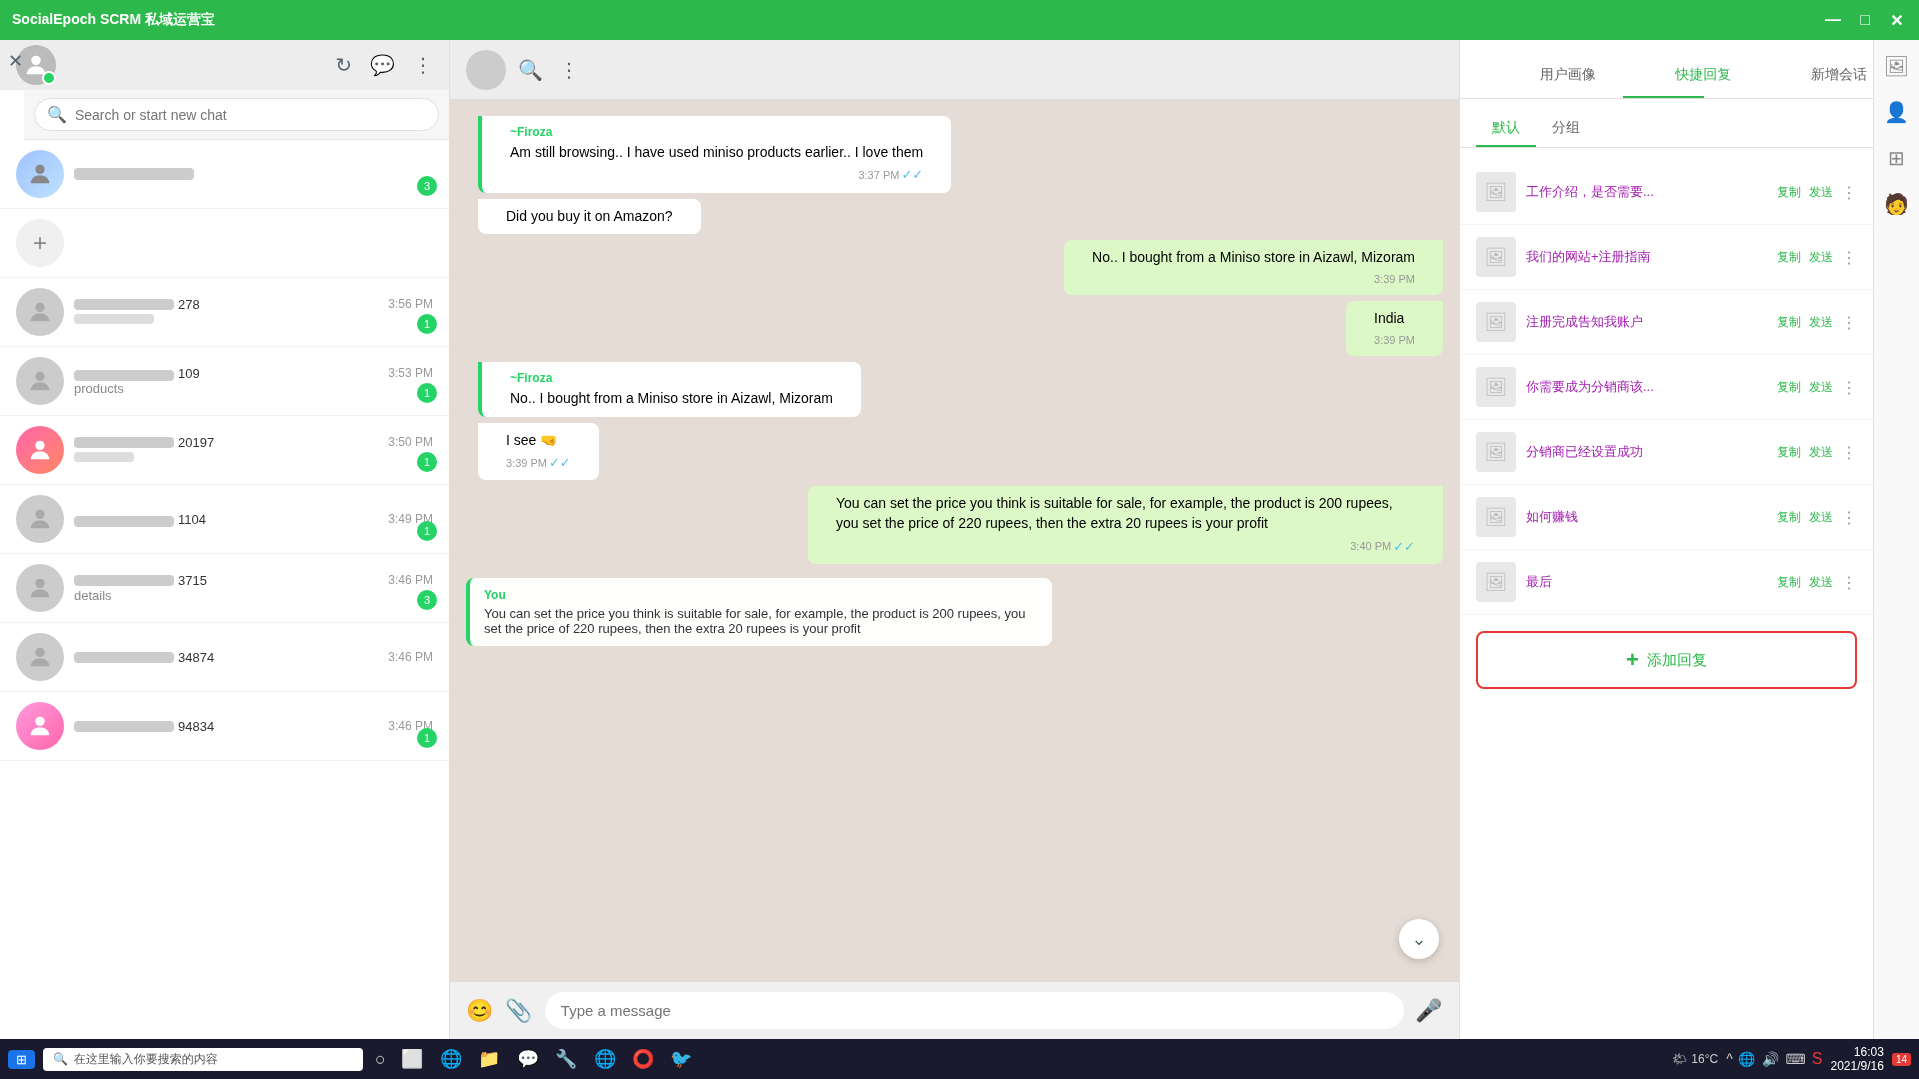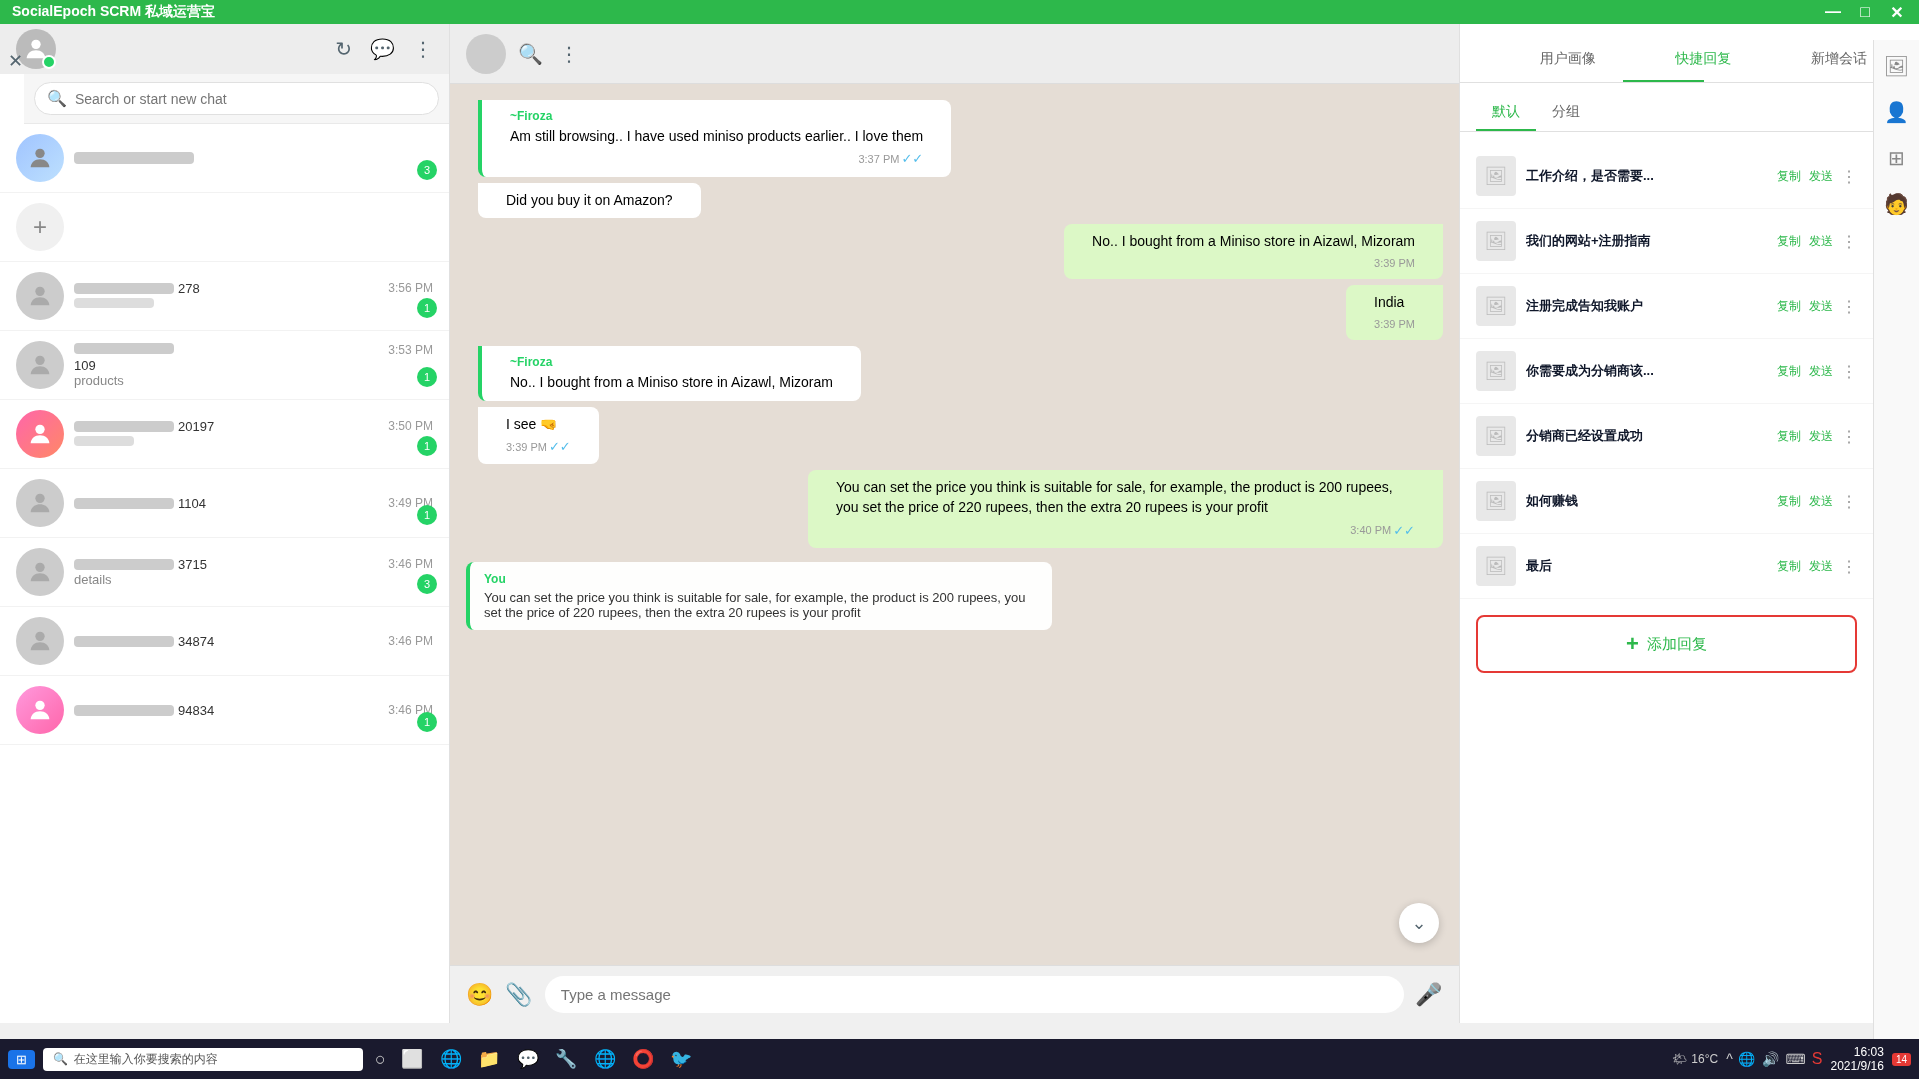--- a/index.html
+++ b/index.html
@@ -1,21 +1,21 @@
 <!DOCTYPE html>
 <html><head>
   <meta charset="utf-8">
   <style>
     * { margin: 0; padding: 0; box-sizing: border-box; }
     body { font-family: 'Segoe UI', Arial, sans-serif; width: 1919px; height: 1079px; overflow: hidden; background: #f0f0f0; }
 
     
     .titlebar {
       background: #2db84b;
-      height: 24px;
+      height: 40px;
       display: flex;
       align-items: center;
       justify-content: space-between;
       padding: 0 12px;
       color: white;
       font-size: 14px;
       font-weight: 600;
       flex-shrink: 0;
     }
     .titlebar-controls { display: flex; gap: 12px; }
@@ -188,21 +188,21 @@
 
     .right-content { flex: 1; overflow-y: auto; padding: 12px 0; }
     .quick-reply-item {
       display: flex;
       align-items: center;
       padding: 12px 16px;
       gap: 10px;
       border-bottom: 1px solid #f5f5f5;
     }
     .qr-img-placeholder { width: 40px; height: 40px; background: #e8e8e8; border-radius: 4px; display: flex; align-items: center; justify-content: center; color: #bbb; font-size: 18px; flex-shrink: 0; }
-    .qr-text { flex: 1; font-size: 13px; color: #0f172a; overflow: hidden; text-overflow: ellipsis; white-space: nowrap; font-weight: bold; }
+    .qr-text { flex: 1; font-size: 13px; color: #a21caf; overflow: hidden; text-overflow: ellipsis; white-space: nowrap; }
     .qr-actions { display: flex; gap: 8px; align-items: center; }
     .qr-btn { font-size: 12px; color: #2db84b; cursor: pointer; }
     .qr-dots { color: #999; cursor: pointer; font-size: 16px; }
 
     
     .taskbar {
       height: 40px;
       background: #1a1a2e;
       display: flex;
       align-items: center;
@@ -310,21 +310,21 @@
 
       <div class="chat-item">
         <div class="chat-avatar">
           <svg width="28" height="28" viewBox="0 0 24 24" fill="#aaa">
               <circle cx="12" cy="8" r="4"></circle>
               <path d="M4 20c0-4 3.6-7 8-7s8 3 8 7"></path>
             </svg>
         </div>
         <div class="chat-info">
           <div class="chat-name">
-            <div style="display:flex;gap:4px;align-items:flex-start;flex-direction:column;">
+            <div style="display:flex;gap:4px;align-items:flex-end;">
               <div style="background:#ccc;height:11px;width:100px;border-radius:4px;"></div>
               <span style="color:#333;font-size:13px;">109</span>
             </div>
             <span class="chat-time">3:53 PM</span>
           </div>
           <div class="chat-preview"><span>products</span></div>
         </div>
         <div class="badge">1</div>
       </div>
 
@@ -350,21 +350,21 @@
 
       <div class="chat-item">
         <div class="chat-avatar">
           <svg width="28" height="28" viewBox="0 0 24 24" fill="#aaa">
               <circle cx="12" cy="8" r="4"></circle>
               <path d="M4 20c0-4 3.6-7 8-7s8 3 8 7"></path>
             </svg>
         </div>
         <div class="chat-info">
           <div class="chat-name">
-            <div style="display:flex;gap:4px;align-items:center;">
+            <div style="display:flex;gap:4px;align-items:flex-end;">
               <div style="background:#ccc;height:11px;width:100px;border-radius:4px;"></div>
               <span style="color:#333;font-size:13px;">1104</span>
             </div>
             <span class="chat-time">3:49 PM</span>
           </div>
         </div>
         <div class="badge">1</div>
       </div>
 
       <div class="chat-item">

